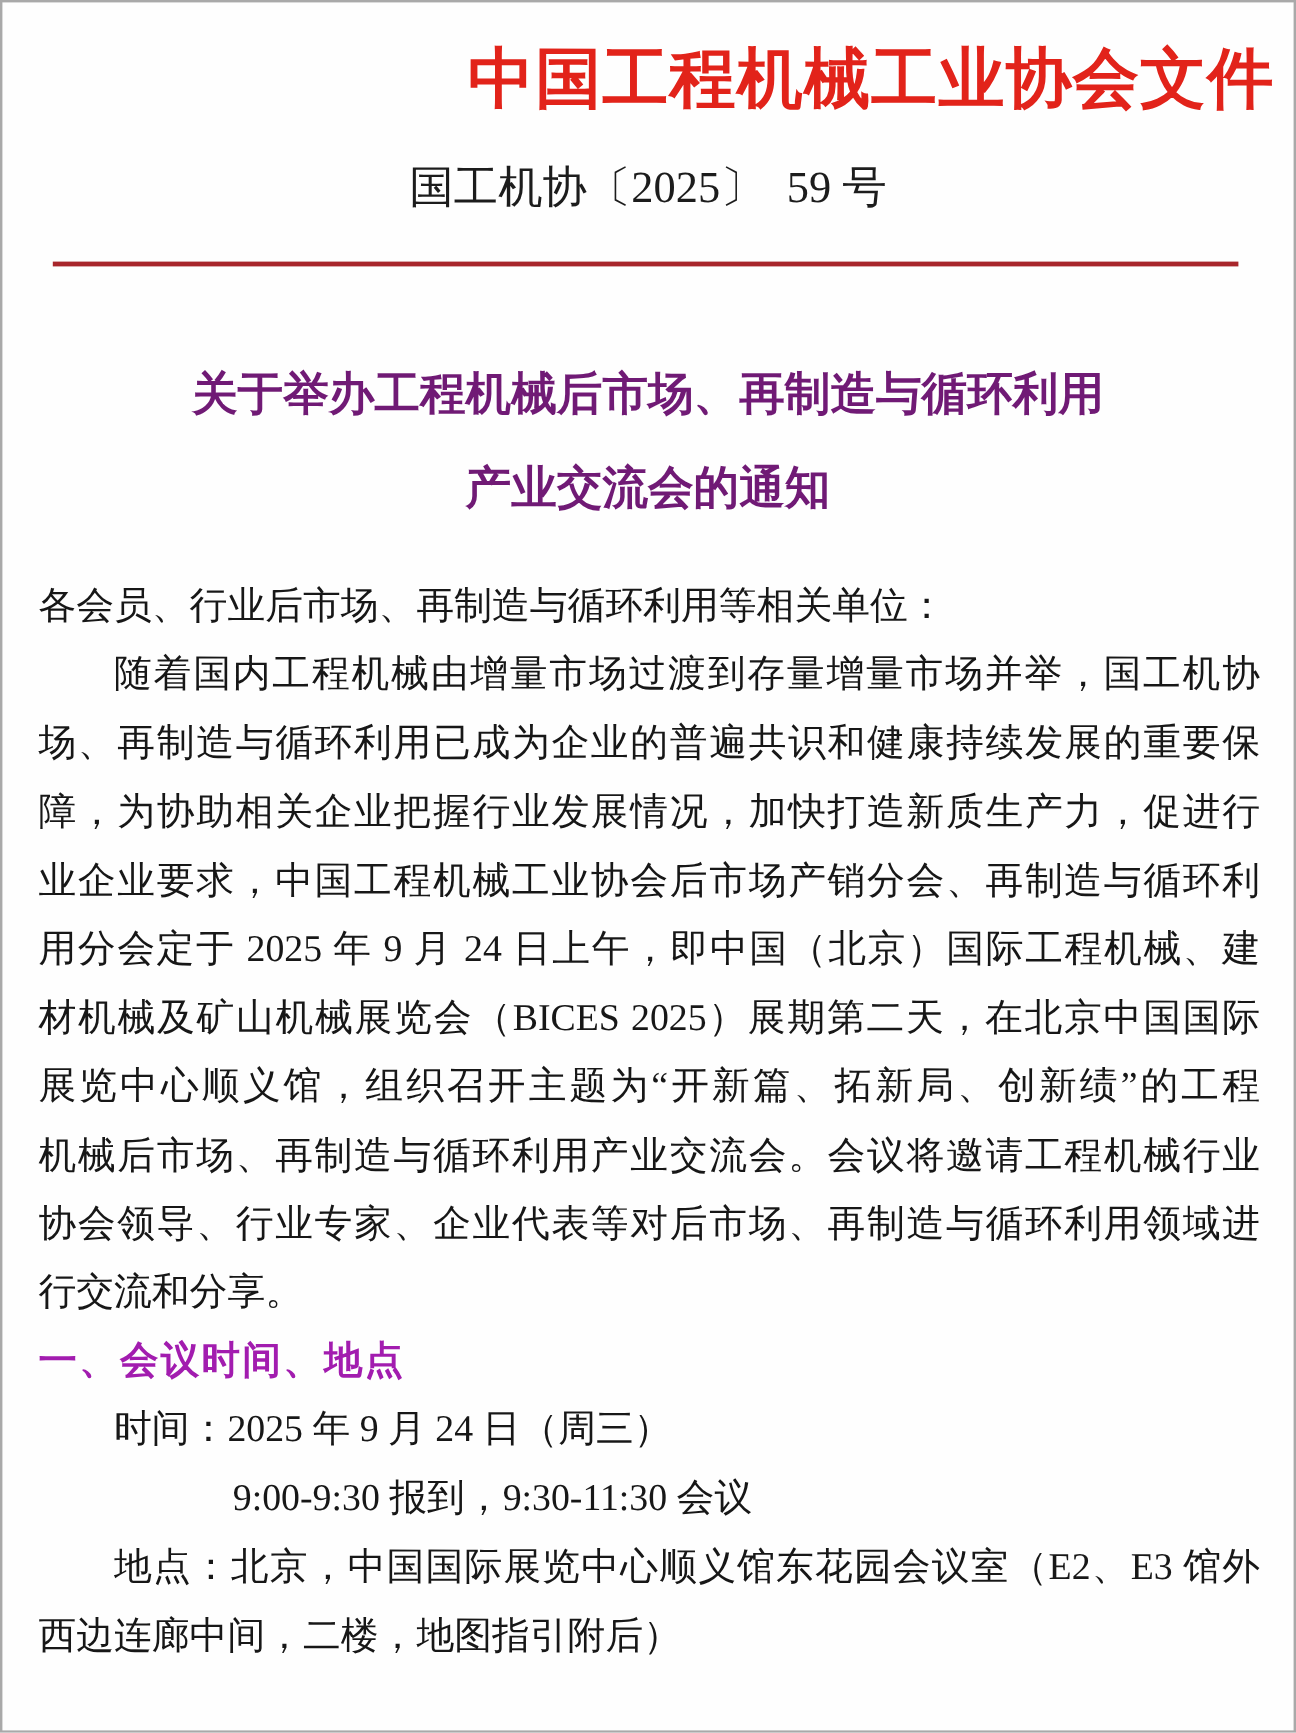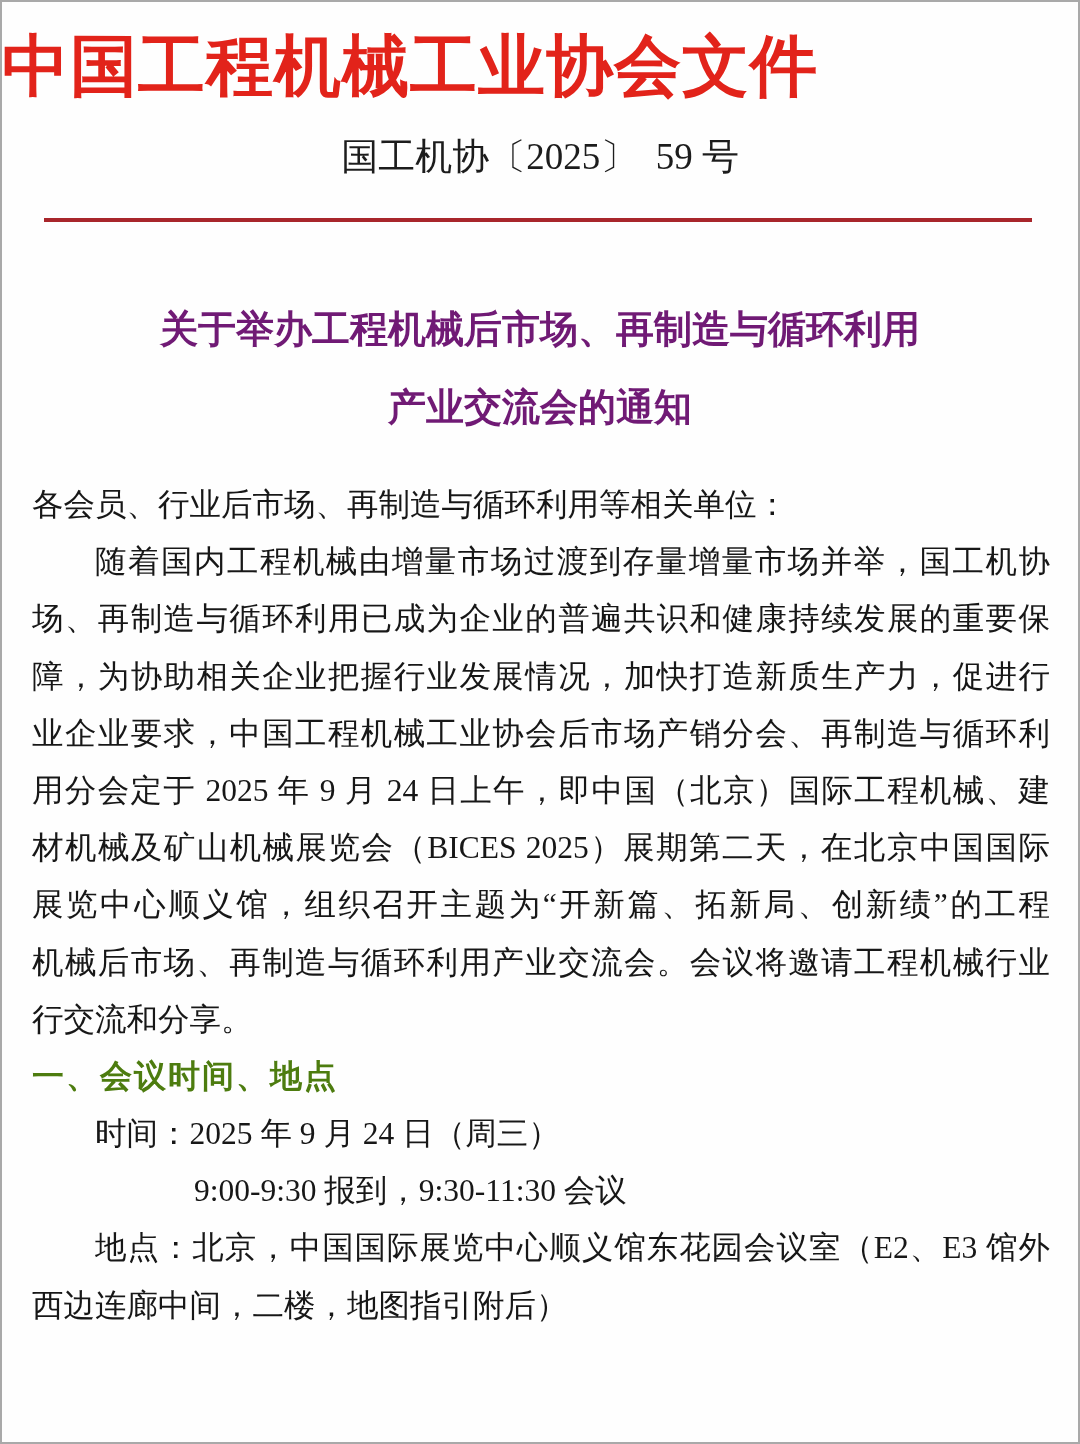--- a/index.html
+++ b/index.html
@@ -10,22 +10,22 @@
     box-sizing: border-box;
     background: #fefefe;
     border: 2px solid #a9a9a9;
     overflow: hidden;
     font-family: "Liberation Serif", "DejaVu Serif", serif;
     color: #141414;
   }
   .org-title {
     position: absolute;
     top: 14px; left: 0; right: 16px;
-    text-align: left;
-    font-size: 67px;
+    text-align: right;
+    font-size: 55px;
     font-weight: bold;
     letter-spacing: 1px;
     line-height: 100px;
     white-space: nowrap;
   }
   .doc-number {
     position: absolute;
     top: 134px; left: 0; right: 0;
     text-align: center;
     font-size: 37px;
@@ -63,21 +63,21 @@
     text-align-last: justify;
   }
   .row.indent { padding-left: 63px; }
   .row.indent.just { padding-left: 0; text-indent: 63px; }
   .row.indent5 { padding-left: 162px; }
   .row.heading {
     font-family: "Liberation Sans", "DejaVu Sans", sans-serif;
     font-weight: bold;
     font-size: 32px;
     letter-spacing: 2px;
-    color: #4d7c0f;
+    color: #a21caf;
   }
 </style>
 </head>
 <body>
 
 <div class="page">
 
   <div class="org-title" style="color:#e2231a;">中国工程机械工业协会文件</div>
 
   <div class="doc-number">国工机协〔2025〕  59 号</div>
@@ -93,20 +93,21 @@
     <div class="row">各会员、行业后市场、再制造与循环利用等相关单位：</div>
 
     <div class="row indent just">随着国内工程机械由增量市场过渡到存量增量市场并举，国工机协</div>
     <div class="row just">场、再制造与循环利用已成为企业的普遍共识和健康持续发展的重要保</div>
     <div class="row just">障，为协助相关企业把握行业发展情况，加快打造新质生产力，促进行</div>
     <div class="row just">业企业要求，中国工程机械工业协会后市场产销分会、再制造与循环利</div>
     <div class="row just">用分会定于 2025 年 9 月 24 日上午，即中国（北京）国际工程机械、建</div>
     <div class="row just">材机械及矿山机械展览会（BICES 2025）展期第二天，在北京中国国际</div>
     <div class="row just">展览中心顺义馆，组织召开主题为“开新篇、拓新局、创新绩”的工程</div>
     <div class="row just">机械后市场、再制造与循环利用产业交流会。会议将邀请工程机械行业</div>
+    <div class="row just">协会领导、行业专家、企业代表等对后市场、再制造与循环利用领域进</div>
     <div class="row">行交流和分享。</div>
 
     <div class="row heading">一、会议时间、地点</div>
 
     <div class="row indent">时间：2025 年 9 月 24 日（周三）</div>
 
     <div class="row indent5">9:00-9:30 报到，9:30-11:30 会议</div>
 
     <div class="row indent just">地点：北京，中国国际展览中心顺义馆东花园会议室（E2、E3 馆外</div>
 

